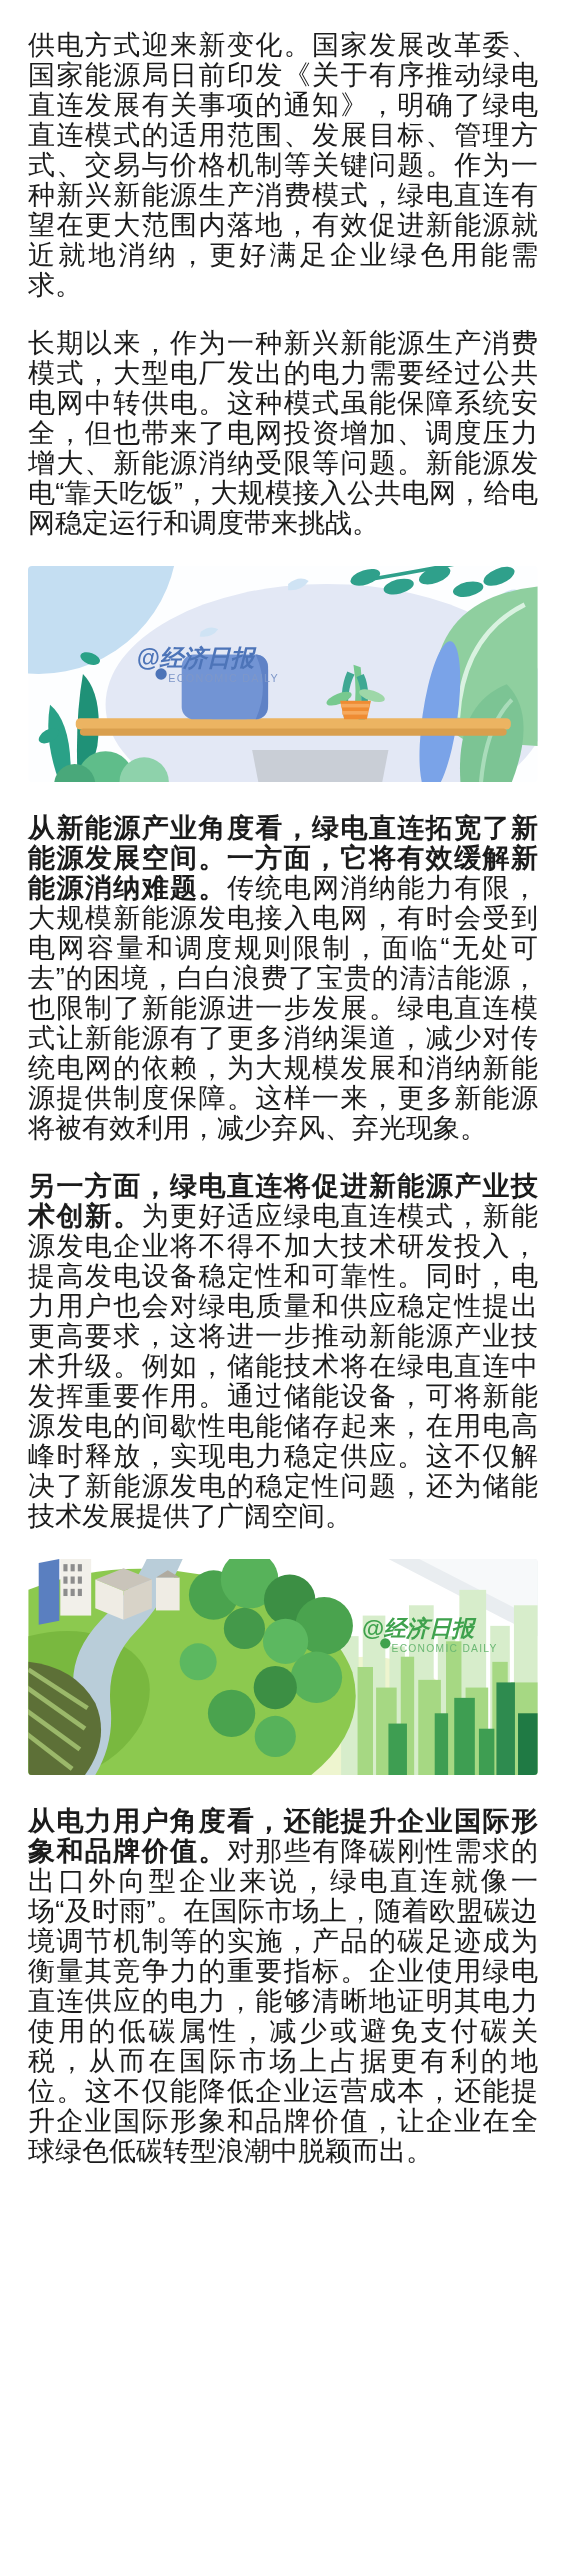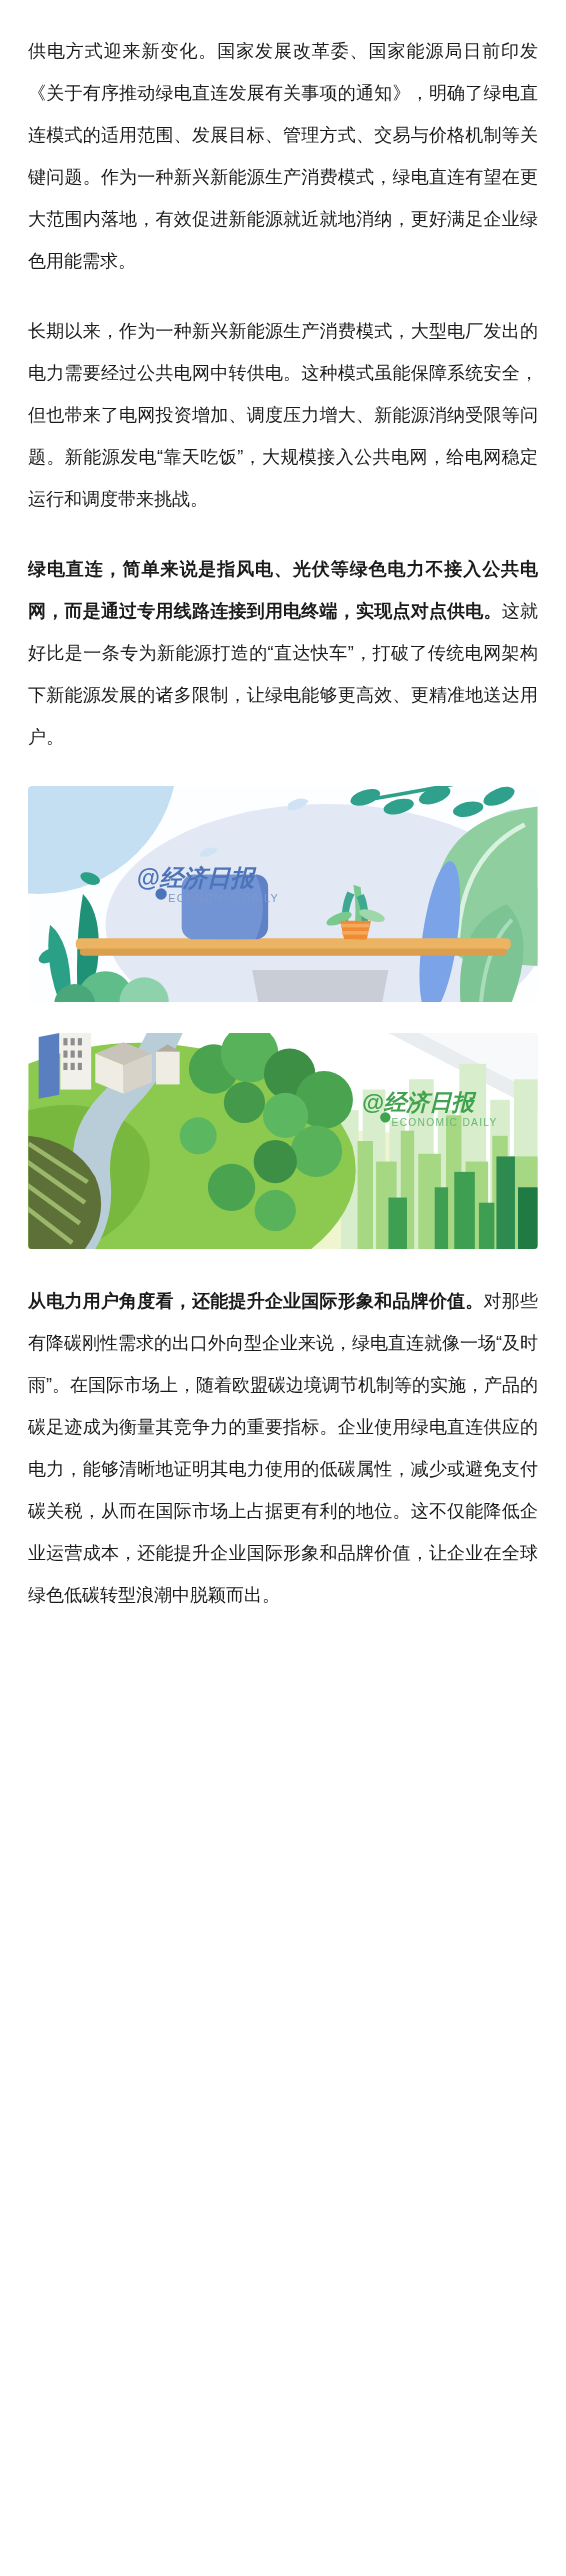--- a/index.html
+++ b/index.html
@@ -6,22 +6,22 @@
   body {
     width: 567px;
     font-family: "Liberation Sans", "DejaVu Sans", sans-serif;
     -webkit-font-smoothing: antialiased;
   }
   .article {
     width: 510px;
     padding: 30px 28px 10.3px 28px;
   }
   .para {
-    font-size: 18px;
-    line-height: 42px;
+    font-size: 27px;
+    line-height: 30px;
     color: #1b1b1b;
     text-align: justify;
     margin: 0 0 28px 0;
     word-break: break-all;
   }
   .para strong { font-weight: 700; }
   figure.art-img {
     margin: 3.1px 0 31px 0;
     width: 510px;
     height: 216px;
@@ -30,21 +30,20 @@
   }
   figure.art-img svg { display: block; }
   .wm-hand { font-style: italic; font-weight: 700; }
 </style>
 </head>
 <body>
 
 <main class="article">
     <p class="para"><span>供电方式迎来新变化。国家发展改革委、国家能源局日前印发《关于有序推动绿电直连发展有关事项的通知》，明确了绿电直连模式的适用范围、发展目标、管理方式、交易与价格机制等关键问题。作为一种新兴新能源生产消费模式，绿电直连有望在更大范围内落地，有效促进新能源就近就地消纳，更好满足企业绿色用能需求。</span></p>
     <p class="para"><span>长期以来，作为一种新兴新能源生产消费模式，大型电厂发出的电力需要经过公共电网中转供电。这种模式虽能保障系统安全，但也带来了电网投资增加、调度压力增大、新能源消纳受限等问题。新能源发电“靠天吃饭”，大规模接入公共电网，给电网稳定运行和调度带来挑战。</span></p>
-    <p class="para"><strong>绿电直连，简单来说是指风电、光伏等绿色电力不接入公共电网，而是通过专用线路连接到用电终端，实现点对点供电。</strong><span>这就好比是一条专为新能源打造的“直达快车”，打破了传统电网架构下新能源发展的诸多限制，让绿电能够更高效、更精准地送达用户。</span></p>
     <figure class="art-img">
     <svg width="510" height="216" viewBox="0 0 990 420" xmlns="http://www.w3.org/2000/svg">
       <rect x="0" y="0" width="990" height="420" fill="#fdfeff"></rect>
 
       <ellipse cx="580" cy="270" rx="430" ry="235" fill="#e3e8f5"></ellipse>
 
       <circle cx="20" cy="-60" r="270" fill="#c4def2"></circle>
 
       <g fill="#cfe3f4">
         <path d="M505 35 q22 -18 40 -6 q-14 20 -40 18 z"></path>
@@ -111,20 +110,22 @@
         <rect x="610" y="282" width="50" height="7" fill="#f6a95c"></rect>
       </g>
 
       <g>
         <text x="210" y="195" class="wm-hand" font-size="46" fill="#4d74b8">@经济日报</text>
         <circle cx="258" cy="210" r="11" fill="#4d74b8"></circle>
         <text x="272" y="226" font-size="21" letter-spacing="2.5" fill="#7e97c9">ECONOMIC DAILY</text>
       </g>
     </svg>
   </figure>
+    <p class="para"><strong>从新能源产业角度看，绿电直连拓宽了新能源发展空间。一方面，它将有效缓解新能源消纳难题。</strong><span>传统电网消纳能力有限，大规模新能源发电接入电网，有时会受到电网容量和调度规则限制，面临“无处可去”的困境，白白浪费了宝贵的清洁能源，也限制了新能源进一步发展。绿电直连模式让新能源有了更多消纳渠道，减少对传统电网的依赖，为大规模发展和消纳新能源提供制度保障。这样一来，更多新能源将被有效利用，减少弃风、弃光现象。</span></p>
+    <p class="para"><strong>另一方面，绿电直连将促进新能源产业技术创新。</strong><span>为更好适应绿电直连模式，新能源发电企业将不得不加大技术研发投入，提高发电设备稳定性和可靠性。同时，电力用户也会对绿电质量和供应稳定性提出更高要求，这将进一步推动新能源产业技术升级。例如，储能技术将在绿电直连中发挥重要作用。通过储能设备，可将新能源发电的间歇性电能储存起来，在用电高峰时释放，实现电力稳定供应。这不仅解决了新能源发电的稳定性问题，还为储能技术发展提供了广阔空间。</span></p>
     <figure class="art-img">
     <svg width="510" height="216" viewBox="0 0 990 420" xmlns="http://www.w3.org/2000/svg">
       <rect x="0" y="0" width="990" height="420" fill="#ffffff"></rect>
 
       <ellipse cx="660" cy="330" rx="180" ry="140" fill="#eef5cf"></ellipse>
 
       <g>
         <polygon points="700,0 990,0 990,150" fill="#e9edf0"></polygon>
         <polygon points="760,0 990,0 990,118" fill="#f7f9fa"></polygon>
       </g>

